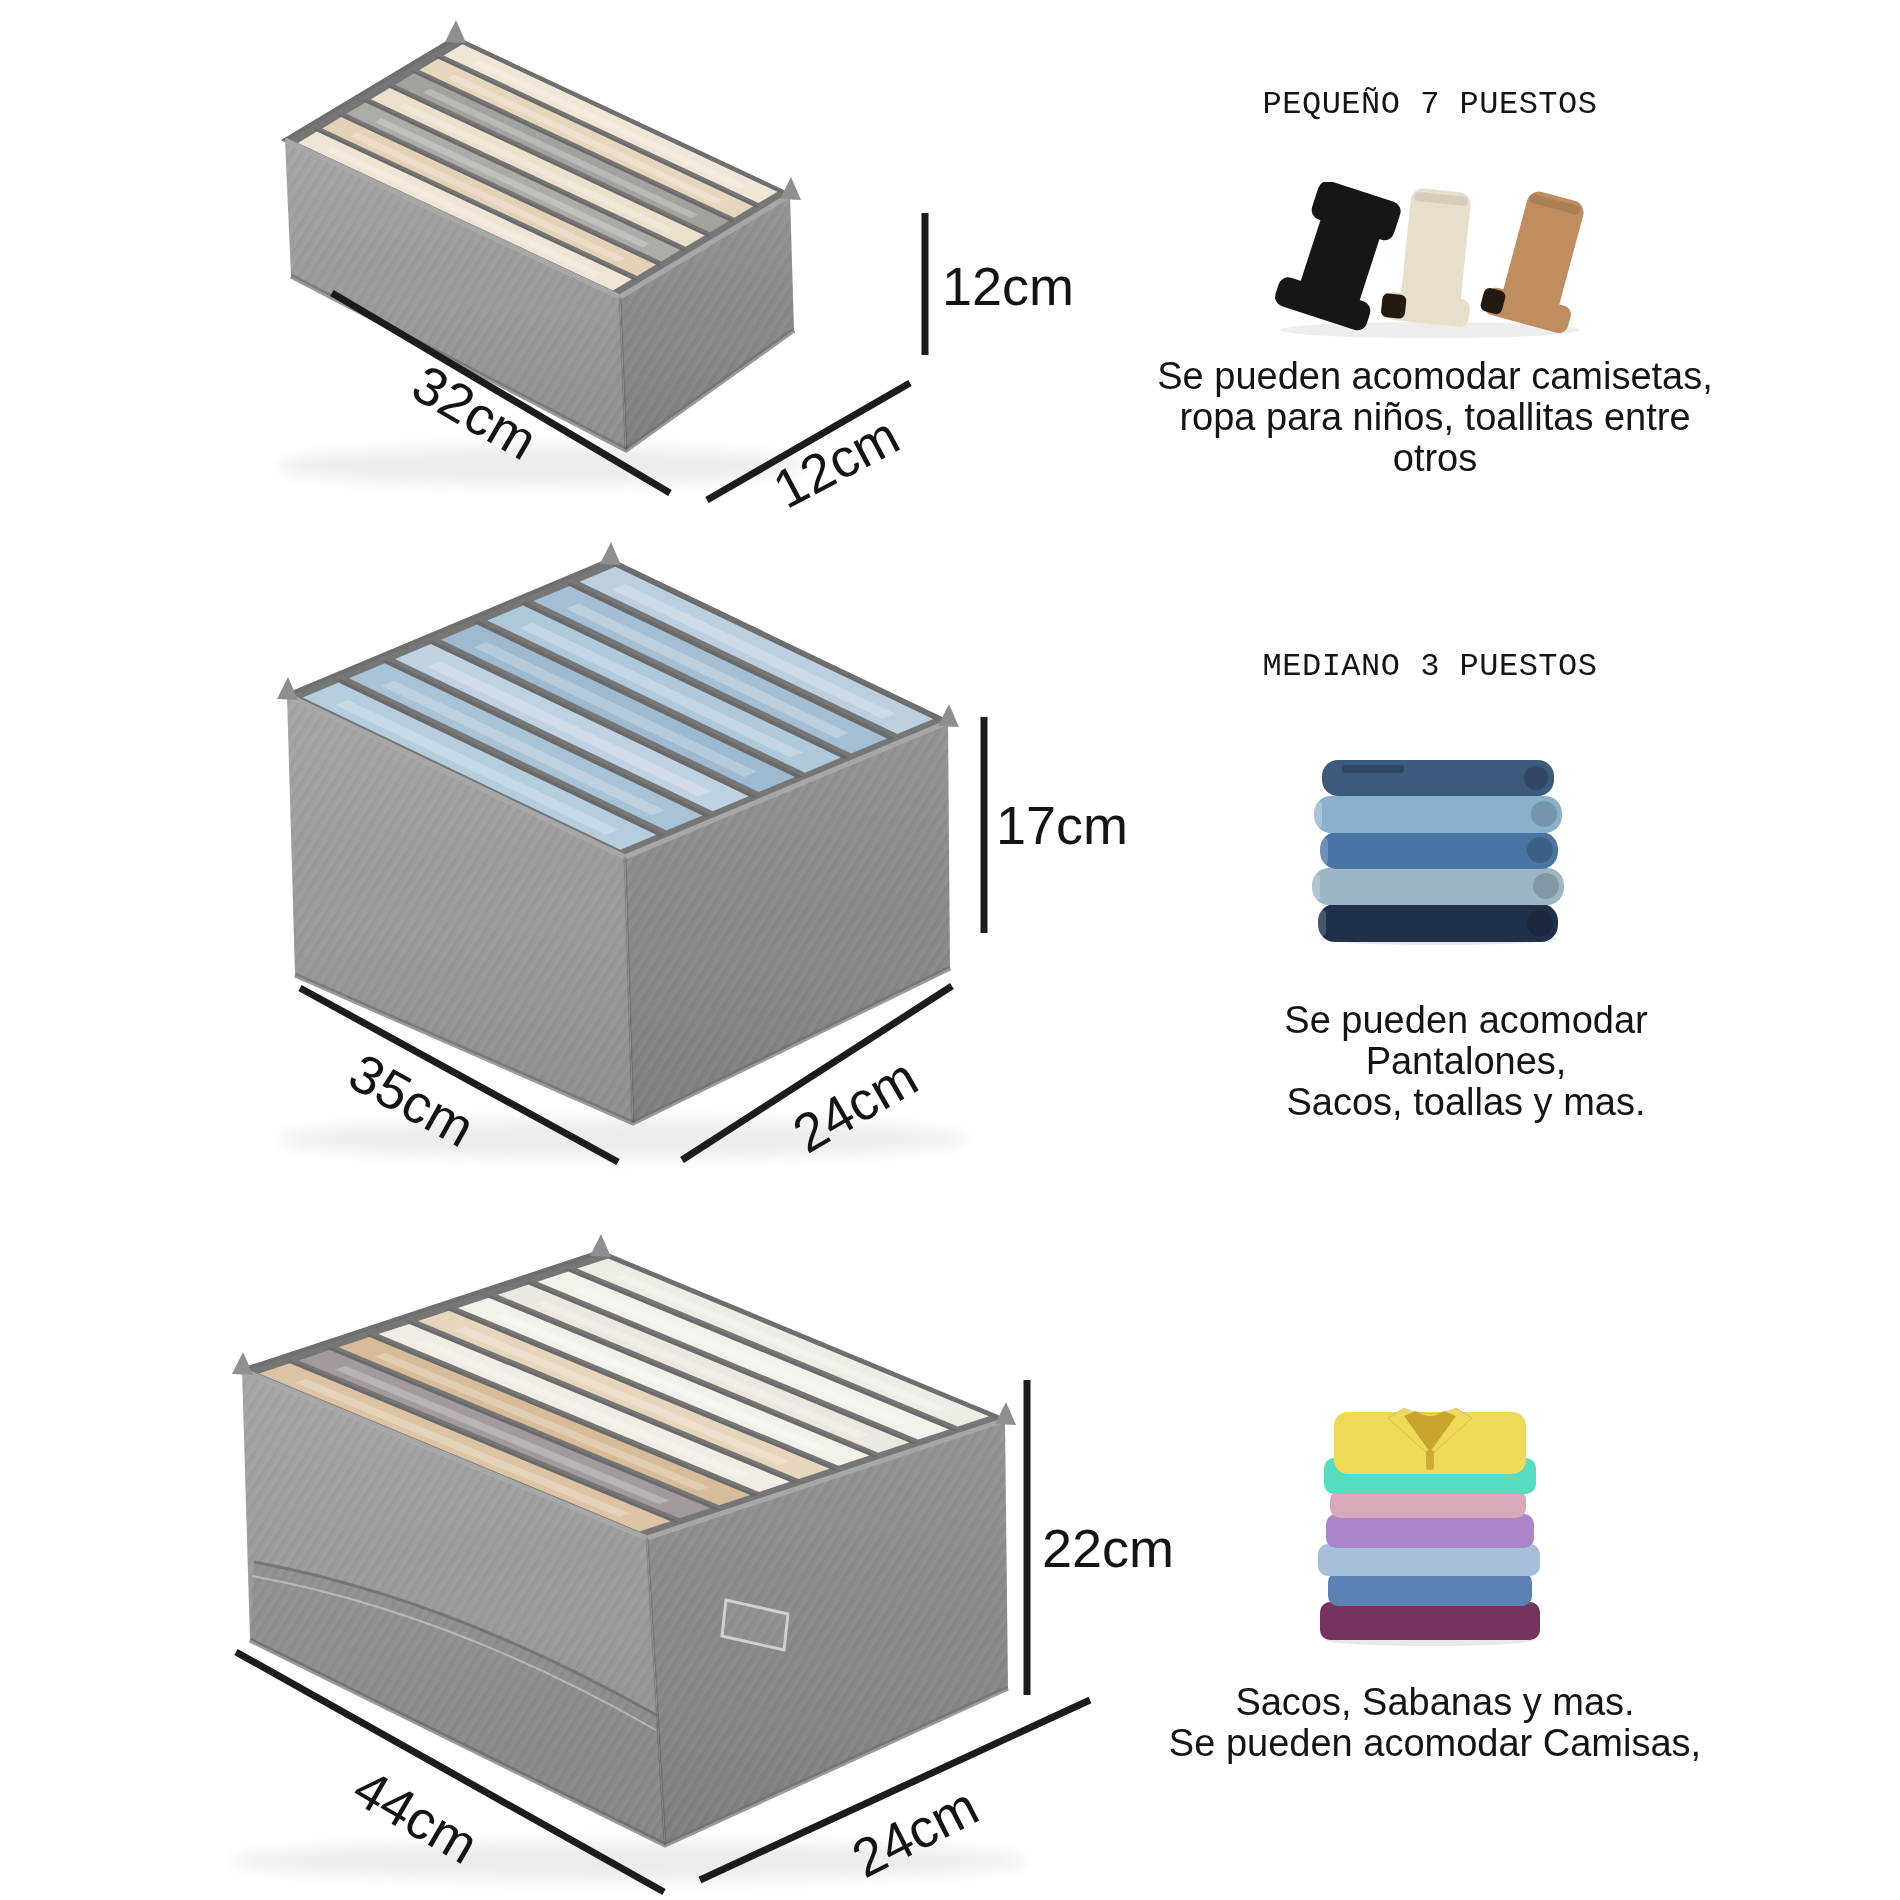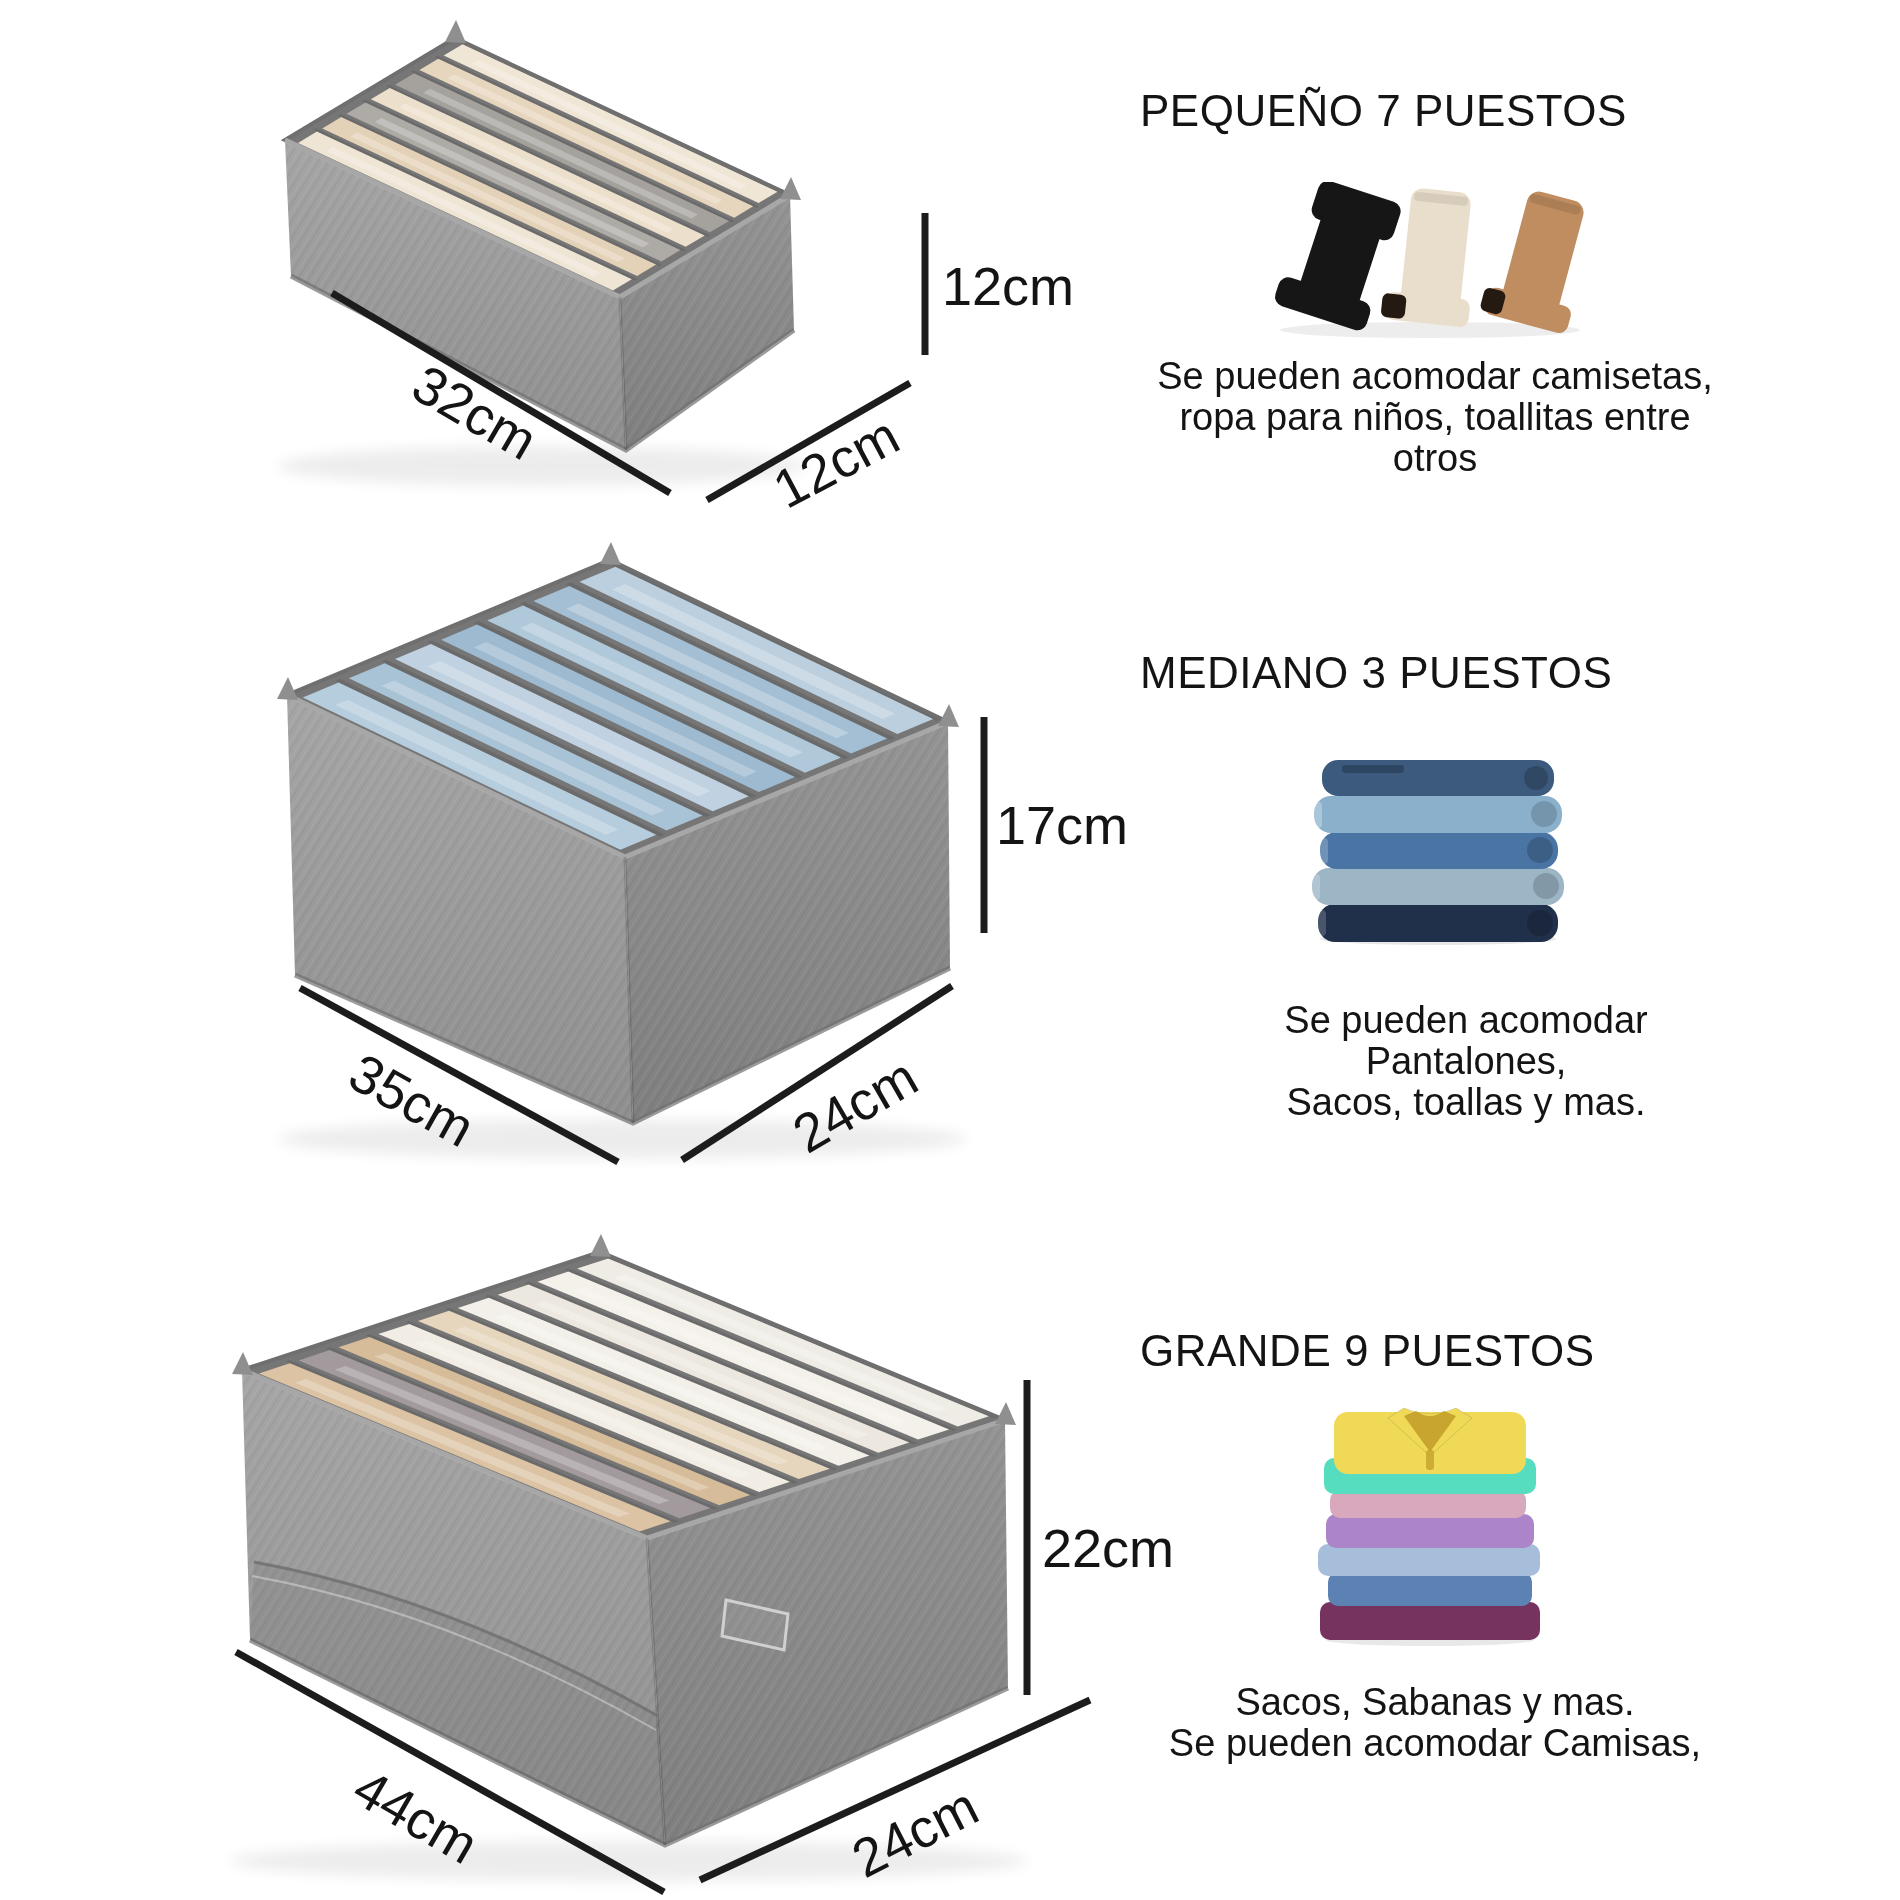--- a/index.html
+++ b/index.html
@@ -1,20 +1,20 @@
 <!DOCTYPE html>
 <html><head>
 <meta charset="utf-8">
 <style>
   html,body{margin:0;padding:0;background:#ffffff;}
   #stage{position:relative;width:1900px;height:1900px;background:#ffffff;overflow:hidden;
          font-family:"Liberation Sans", sans-serif;}
   #scene{position:absolute;left:0;top:0;}
-  .sec-title{position:absolute;width:580px;font-size:44px;letter-spacing:0.5px;
-             font-weight:400;white-space:nowrap;}
+  .sec-title{position:absolute;width:580px;text-align:center;font-size:32px;letter-spacing:0.5px;
+             font-weight:400;white-space:nowrap;font-family:Liberation Mono, monospace;}
   .desc{position:absolute;width:560px;text-align:center;font-size:38px;line-height:41px;}
   .photo{position:absolute;}
   .dim-label{position:absolute;font-size:54px;white-space:nowrap;
              transform:translate(-50%,-50%);}
   .r30{transform:translate(-50%,-50%) rotate(30deg);}
   .r29{transform:translate(-50%,-50%) rotate(29deg);}
   .rm28{transform:translate(-50%,-50%) rotate(-28deg);}
   .rm30{transform:translate(-50%,-50%) rotate(-30deg);}
   .rm27{transform:translate(-50%,-50%) rotate(-27deg);}
 </style>
@@ -241,21 +241,20 @@
       <circle cx="224" cy="22" r="12" fill="#000000" opacity="0.20"></circle>
       <rect x="30" y="9" width="62" height="8" rx="3" fill="#000000" opacity="0.22"></rect>
     </g>
   </svg>
 
   <div class="desc" style="left:1186px;top:1000px;">
     <div>Se pueden acomodar Pantalones,</div>
     <div>Sacos, toallas y mas.</div>
   </div>
 
-  <div class="sec-title" style="left:1140px;top:1326px;">GRANDE 9 PUESTOS</div>
 
   <svg class="photo" style="left:1318px;top:1404px;" width="224" height="244" viewBox="0 0 224 244">
     <ellipse cx="112" cy="236" rx="104" ry="6" fill="#d8d8d8" opacity="0.6"></ellipse>
     <rect x="2" y="198" width="220" height="38" rx="10" fill="#76335f"></rect>
     <rect x="10" y="168" width="204" height="34" rx="10" fill="#5c82b3"></rect>
     <rect x="0" y="140" width="222" height="32" rx="10" fill="#a6bed9"></rect>
     <rect x="8" y="110" width="208" height="34" rx="10" fill="#ab84c9"></rect>
     <rect x="12" y="86" width="196" height="28" rx="10" fill="#d8a9bc"></rect>
     <rect x="6" y="54" width="212" height="36" rx="10" fill="#56ddbf"></rect>
     <rect x="16" y="8" width="192" height="62" rx="14" fill="#f0d957"></rect>

